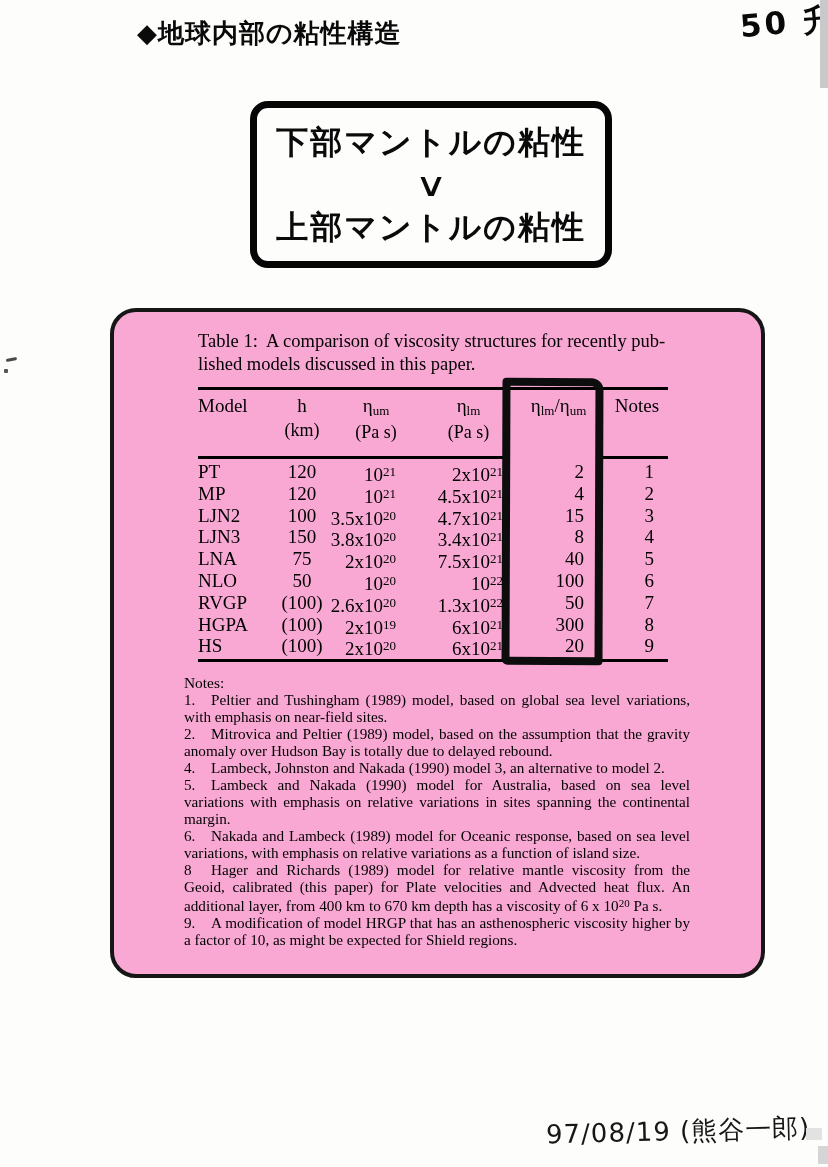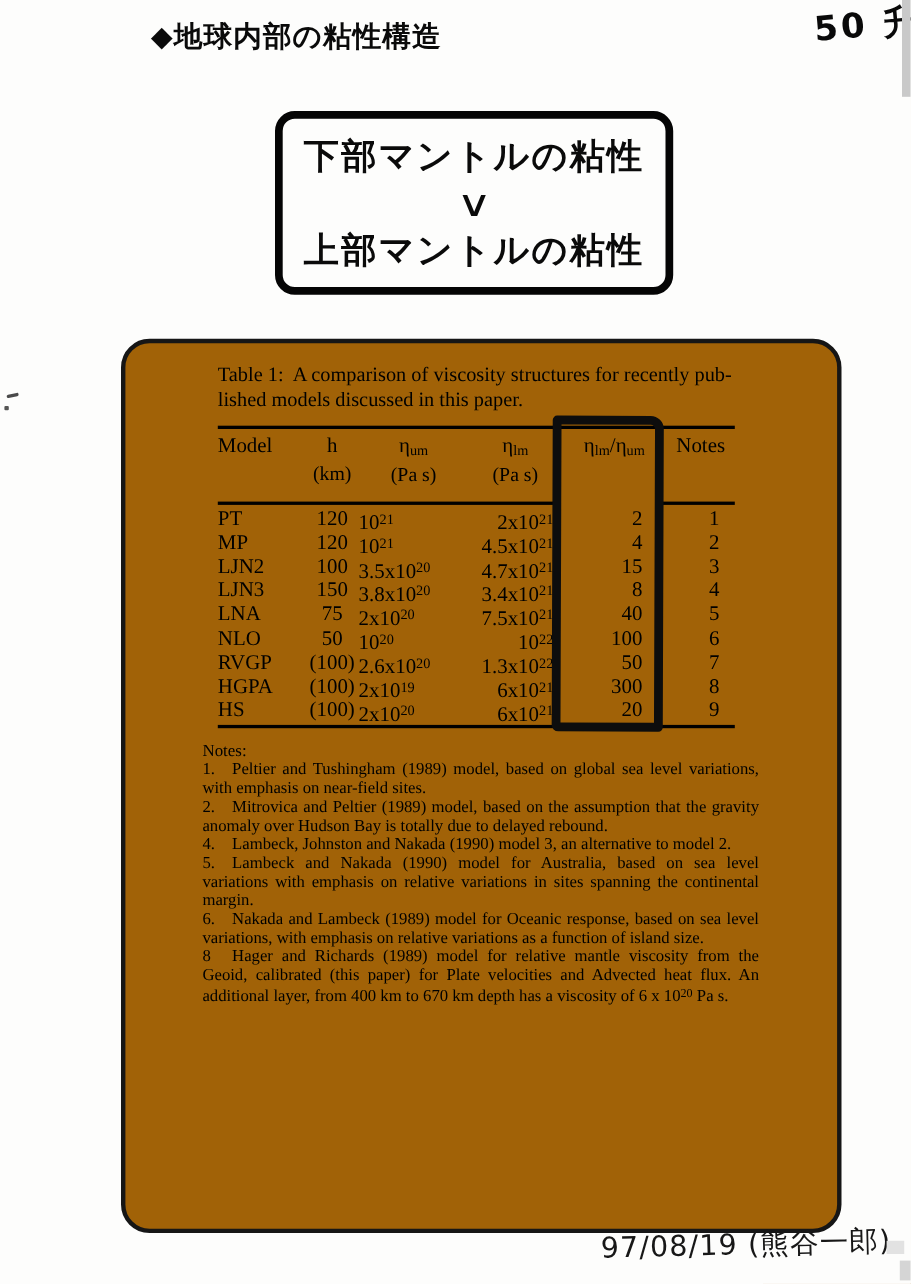--- a/index.html
+++ b/index.html
@@ -41,42 +41,42 @@
     font-weight: bold; font-size: 32px; letter-spacing: 2px; color: #0a0a0a;
     line-height: 1;
   }
   .stmt-sym {
     font-family: "DejaVu Sans", sans-serif;
     font-size: 33px; line-height: 0.9; color: #0a0a0a;
     transform: scaleX(1.35);
   }
   
   .frame {
-    position: absolute; left: 110px; top: 308px; width: 655px; height: 813px;
+    position: absolute; left: 110px; top: 308px; width: 655px; height: 670px;
     border: 4px solid #161616; border-radius: 26px;
-    background: #a16207; overflow: hidden;
+    background: #f9a8d4; overflow: hidden;
   }
   .caption {
     position: absolute; left: 84px; top: 18px; width: 490px;
     font-size: 18.5px; line-height: 23px; color: #000;
   }
   
   .tbl { position: absolute; left: 84px; top: 75px; width: 470px; height: 276px; font-size: 19px; color: #000; }
   .rule { position: absolute; background: #000; height: 3px; left: 0; width: 470px; }
   .rule-top { top: 0; }
   .rule-mid-l { top: 69px; width: 306px; height: 2.5px; }
   .rule-mid-r { top: 69px; left: 404px; width: 66px; height: 2.5px; }
   .rule-bottom { top: 272px; }
   .thead { position: absolute; left: 0; top: 8px; width: 470px; display: grid; grid-template-columns: 80px 48px 100px 85px 95px 62px; }
   .tbody { position: absolute; left: 0; top: 74px; width: 470px; }
   .trow { display: grid; grid-template-columns: 80px 48px 100px 85px 95px 62px; height: 21.8px; line-height: 21.8px; }
   .cell, .hcell { white-space: nowrap; }
   .c0 { text-align: left; }
   .c1 { text-align: center; }
-  .c2 { text-align: left; padding-right: 30px; }
+  .c2 { text-align: right; padding-right: 30px; }
   .c3 { text-align: right; padding-right: 8px; }
   .c4 { text-align: right; padding-right: 22px; }
   .c5 { text-align: right; padding-right: 14px; }
   .hcell.c0 { text-align: left; }
   .hcell.c1, .hcell.c2, .hcell.c3, .hcell.c4, .hcell.c5 { text-align: center; padding: 0; }
   .hcell .unit { display: block; font-size: 18px; margin-top: 3px; }
   .tbl sup { font-size: 13px; vertical-align: 5px; letter-spacing: 0; }
   .tbl sub { font-size: 13px; vertical-align: -3px; }
   
   .hand-box {
@@ -221,20 +221,21 @@
 
     <div class="notes">
       <div class="notes-title">Notes:</div>
       <div>
           <p class="note"><span class="nnum">1.</span><span class="ntext">Peltier and Tushingham (1989) model, based on global sea level variations, with emphasis on near-field sites.</span></p>
           <p class="note"><span class="nnum">2.</span><span class="ntext">Mitrovica and Peltier (1989) model, based on the assumption that the gravity anomaly over Hudson Bay is totally due to delayed rebound.</span></p>
           <p class="note"><span class="nnum">4.</span><span class="ntext">Lambeck, Johnston and Nakada (1990) model 3, an alternative to model 2.</span></p>
           <p class="note"><span class="nnum">5.</span><span class="ntext">Lambeck and Nakada (1990) model for Australia, based on sea level variations with emphasis on relative variations in sites spanning the continental margin.</span></p>
           <p class="note"><span class="nnum">6.</span><span class="ntext">Nakada and Lambeck (1989) model for Oceanic response, based on sea level variations, with emphasis on relative variations as a function of island size.</span></p>
           <p class="note"><span class="nnum">8</span><span class="ntext">Hager and Richards (1989) model for relative mantle viscosity from the Geoid, calibrated (this paper) for Plate velocities and Advected heat flux. An additional layer, from 400 km to 670 km depth has a viscosity of 6 x 10<sup>20</sup> Pa s.</span></p>
+          <p class="note"><span class="nnum">9.</span><span class="ntext">A modification of model HRGP that has an asthenospheric viscosity higher by a factor of 10, as might be expected for Shield regions.</span></p>
         </div>
     </div>
   </div>
 
   <div class="hw-bottom">97/08/19 (熊谷一郎)</div>
 
   <div class="art art-dash"></div>
   <div class="art art-dot"></div>
   <div class="art art-band-tr"></div>
   <div class="art art-smudge-br1"></div>

